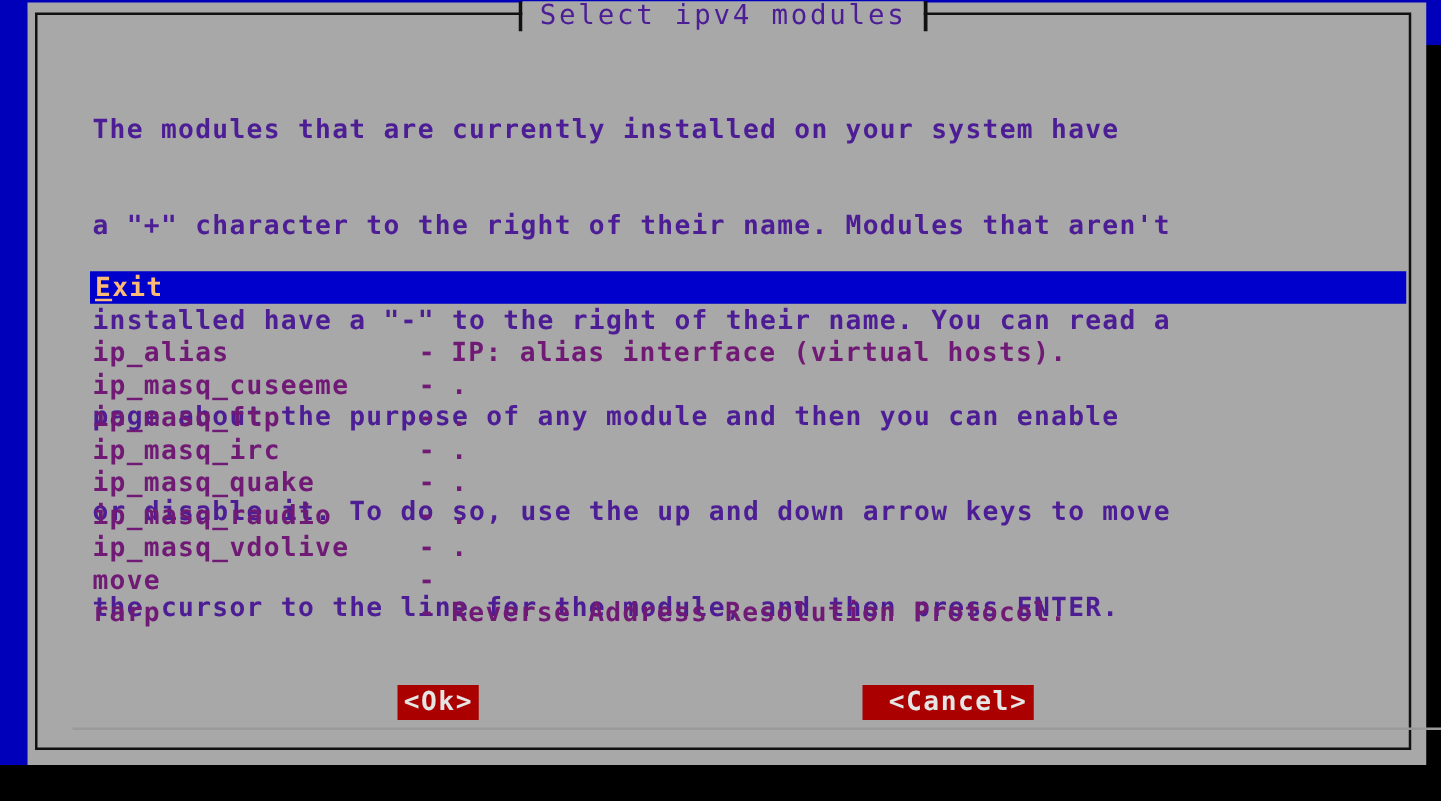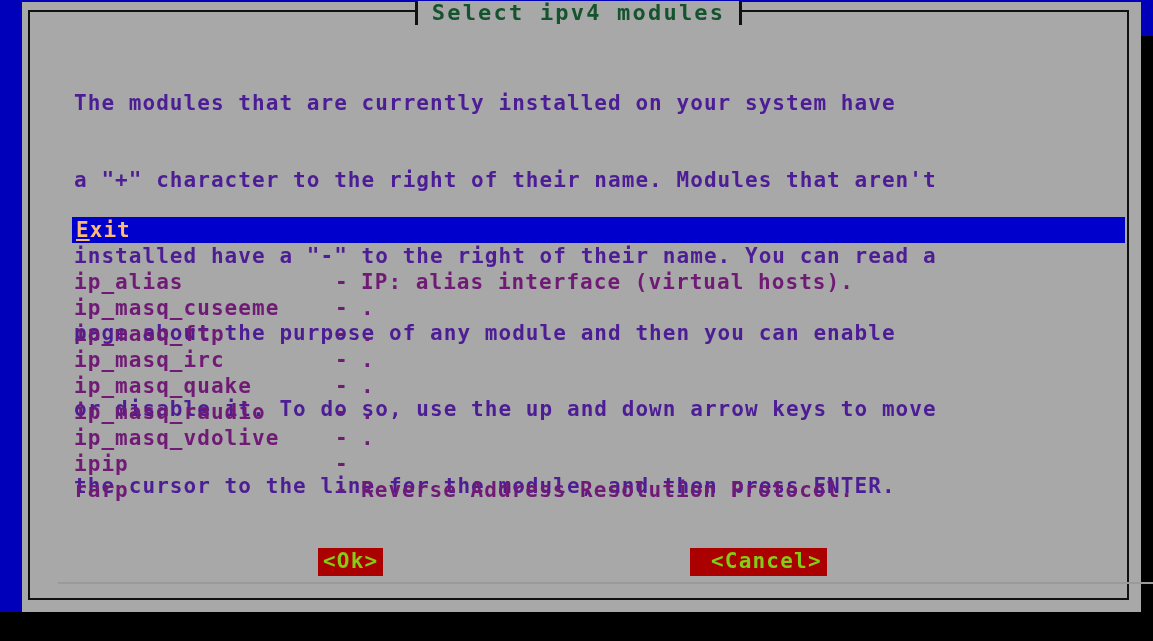--- a/index.html
+++ b/index.html
@@ -82,24 +82,24 @@
     align-items: center;
     justify-content: center;
     pointer-events: none;
   }
   .title-sep {
     width: 3px;
     height: 24px;
     background: #111111;
   }
   .title-text {
-    color: #14532d;
+    color: #4c1d95;
     background: #a8a8a8;
     font-size: 22px;
-    font-weight: bold;
+    font-weight: normal;
     letter-spacing: 2.2px;
     padding: 0 14px;
     line-height: 24px;
     white-space: pre;
   }
 
   
   .content {
     position: absolute;
     left: 44px;
@@ -183,21 +183,21 @@
     position: absolute;
     left: 0;
     top: 536px;
     width: 1101px;
     height: 30px;
   }
   .btn {
     position: absolute;
     top: 0;
     background: #aa0000;
-    color: #84cc16;
+    color: #e5e5e5;
     font-size: 21px;
     font-weight: bold;
     letter-spacing: 1.2px;
     padding: 2px 5px 3px 5px;
     line-height: 23px;
     white-space: pre;
     cursor: pointer;
     border: none;
     font-family: inherit;
   }
@@ -282,21 +282,21 @@
         <span class="mod-desc">.</span>
       </div>
 
       <div class="module-row">
         <span class="mod-name">ip_masq_vdolive</span>
         <span class="mod-flag">-</span>
         <span class="mod-desc">.</span>
       </div>
 
       <div class="module-row">
-        <span class="mod-name">ipip</span>
+        <span class="mod-name">move</span>
         <span class="mod-flag">-</span>
       </div>
 
       <div class="module-row">
         <span class="mod-name">rarp</span>
         <span class="mod-flag">-</span>
         <span class="mod-desc">Reverse Address Resolution Protocol.</span>
       </div>
 
     </div>

